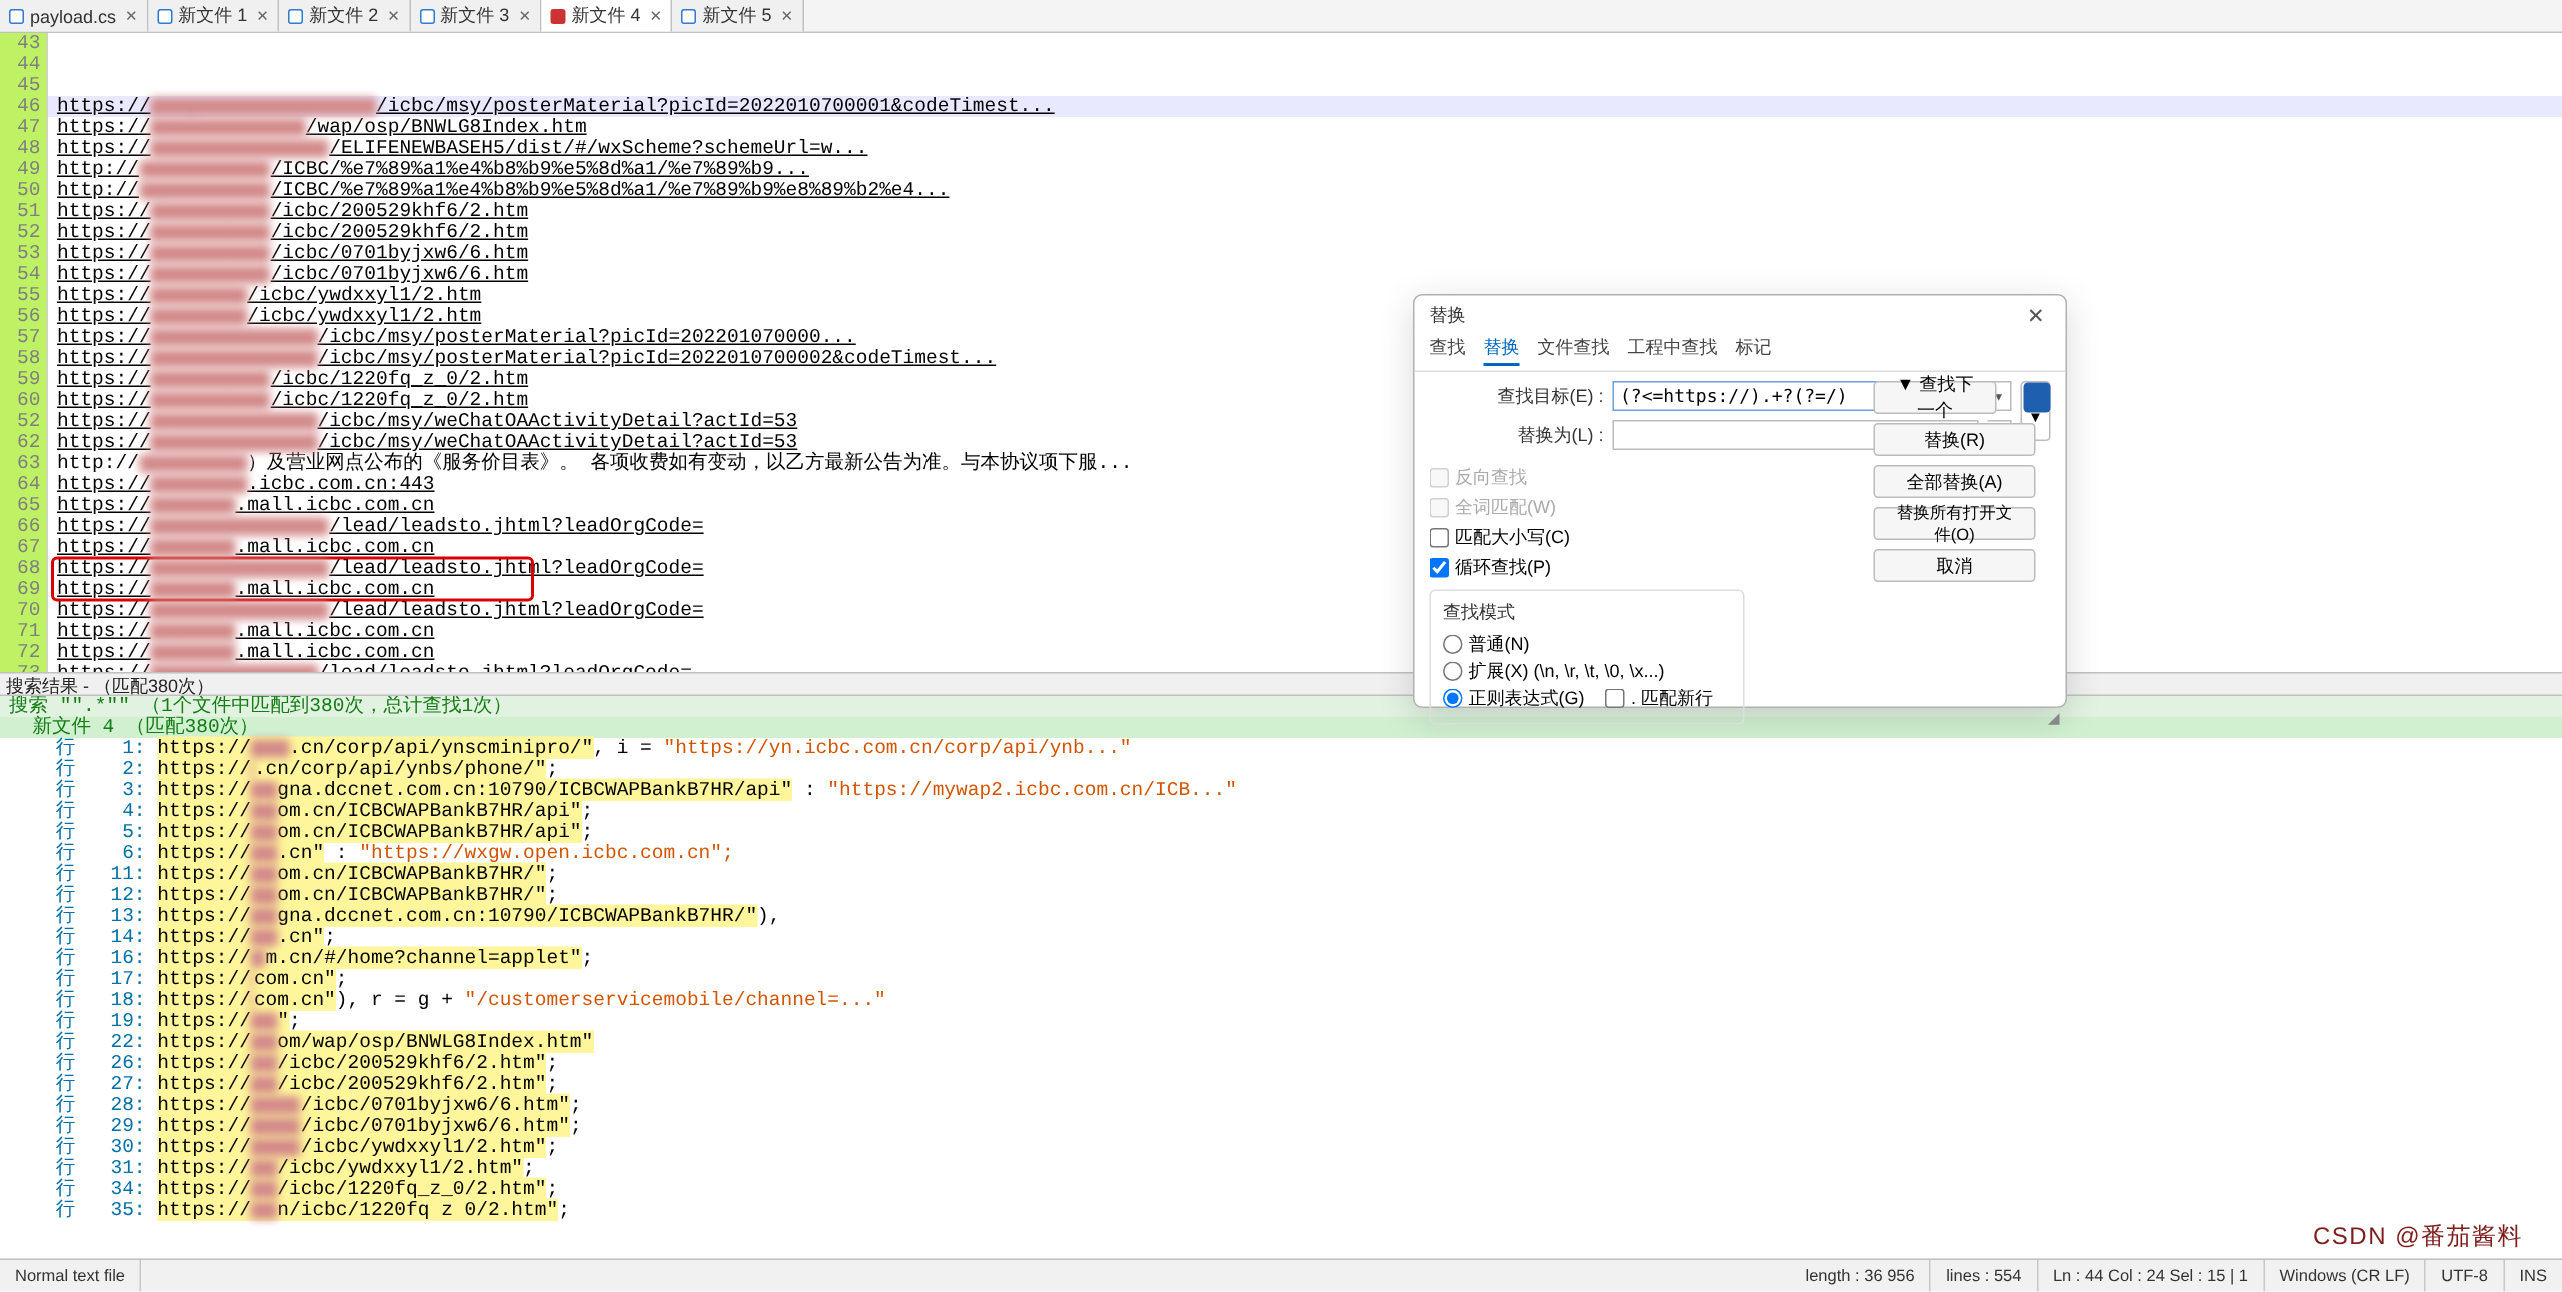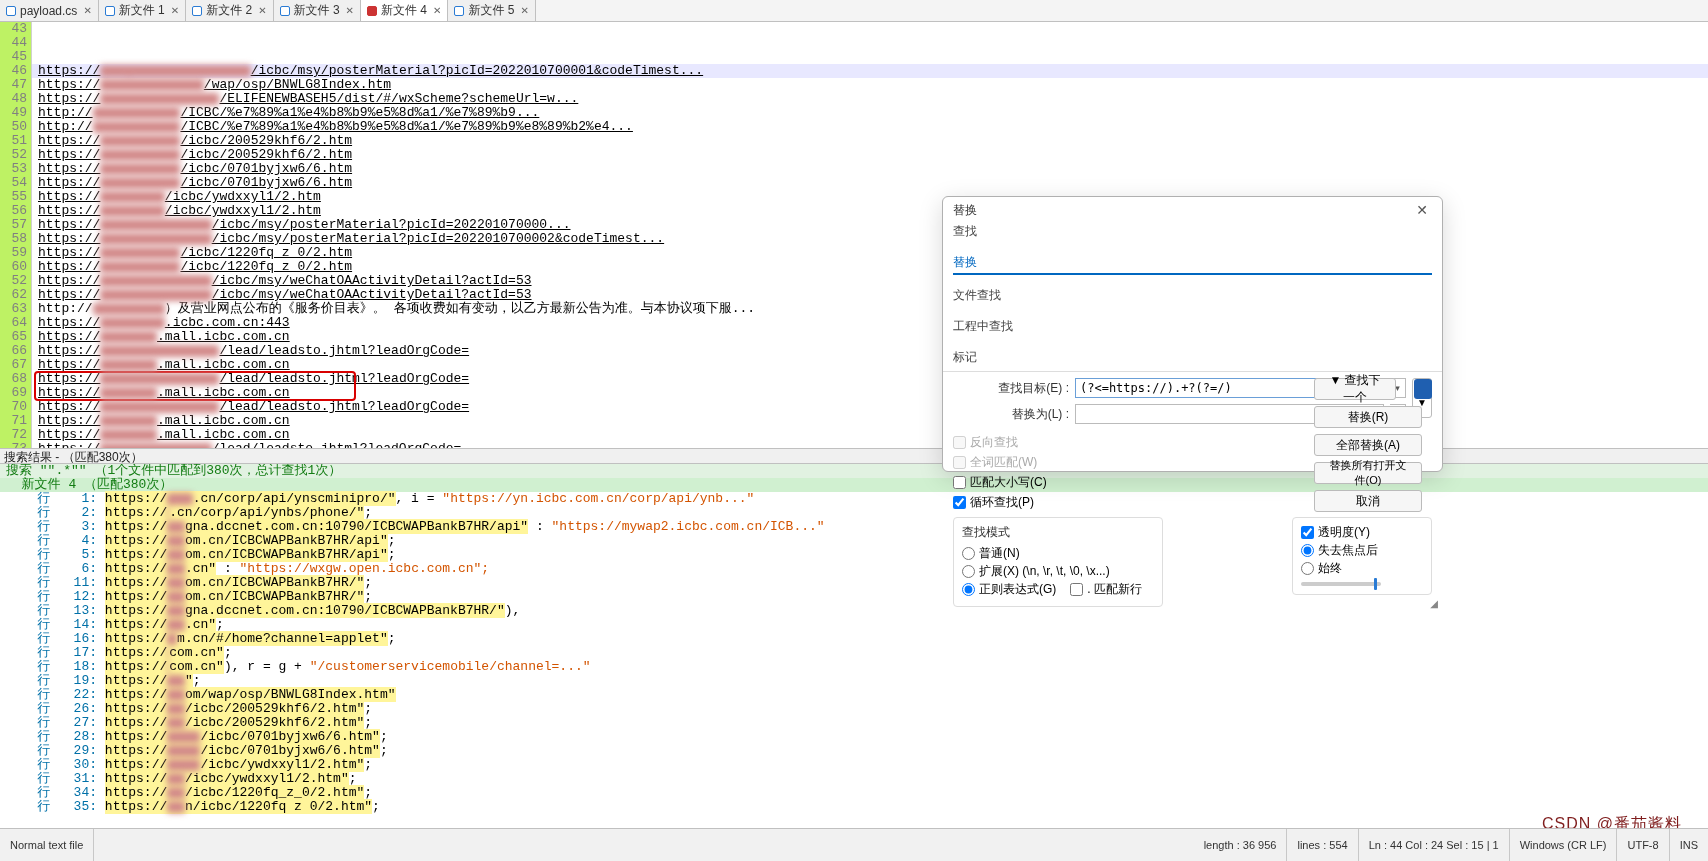--- a/index.html
+++ b/index.html
@@ -65,35 +65,35 @@
   }
   .results .line { height: 14px; padding-left: 6px; white-space: pre; }
   .res-search { color: #137c13; background: #e1f2e1; }
   .res-file  { color: #137c13; background: #d0f0d0; }
   .cyan { color: #0070a8; }
   .orange { color: #d35400; }
   .res-hi { background: #fff59a; }
 
   
   .dialog {
-    position: absolute; left: 942px; top: 196px; width: 501px; height: 276px;
+    position: absolute; left: 942px; top: 196px; width: 436px; height: 276px;
     background: #fff; border: 1px solid #b0b0b0; border-radius: 6px;
     box-shadow: 0 6px 24px rgba(0,0,0,0.15); font-size: 12px;
   }
   .dlg-title {
     height: 26px; display: flex; align-items: center; padding: 0 10px;
     font-size: 12px; color: #333;
   }
   .dlg-close {
     margin-left: auto; cursor: pointer; font-size: 14px; color: #555;
     padding: 0 4px;
   }
   .dlg-tabs {
     display: flex; gap: 12px; padding: 0 10px 3px 10px;
-    border-bottom: 1px solid #ddd; font-size: 12px; flex-direction: column;
+    border-bottom: 1px solid #ddd; font-size: 12px;
   }
   .dlg-tab { color: #444; padding-bottom: 2px; cursor: pointer; }
   .dlg-tab.active { color: #0067c0; border-bottom: 2px solid #0067c0; }
   .dlg-body { padding: 6px 10px; position: relative; }
   .dlg-row { display: flex; align-items: center; gap: 6px; margin-bottom: 6px; }
   .dlg-row label.inline { width: 116px; text-align: right; color: #333; }
   .dlg-row input.txt {
     flex: 1; height: 20px; border: 1px solid #6a9fd8; padding: 0 4px;
     font-family: Consolas, monospace; font-size: 12px;
   }
@@ -139,21 +139,21 @@
   .dlg-bottom { display:flex; gap:40px; align-items:flex-start; padding-top:4px;}
   .transparency-slider{
     width:80px;height:4px;background:#ccc;position:relative;border-radius:2px;margin-top:4px;
   }
   .transparency-slider::after{
     content:'';position:absolute;right:4px;top:-4px;width:3px;height:12px;background:#2a7bd4;border-radius:1px;
   }
 
   
   .statusbar {
-    position: absolute; left: 0; bottom: 0; right: 0; height: 33px;
+    position: absolute; left: 0; bottom: 0; right: 0; height: 22px;
     background: #f1f1f1; border-top: 1px solid #c0c0c0;
     display: flex; align-items: center; font-size: 11px; color: #333; gap: 0;
   }
   .statusbar .cell { padding: 0 10px; border-right: 1px solid #c8c8c8; height: 100%; display:flex; align-items:center; }
   .statusbar .spacer { flex: 1; }
   .watermark {
     position: absolute; right: 26px; bottom: 26px; color: #7f1d1d;
     font-size: 16px; letter-spacing: 1px; pointer-events:none;
   }
 </style>
@@ -343,35 +343,20 @@
               <input type="radio" name="sm" checked="" style="">
               <span>正则表达式(G)</span>
             </label>
           <label class="cb">
               <input type="checkbox" style="">
               <span>. 匹配新行</span>
             </label>
         </div>
       </div>
 
-      <div class="fieldset" style="width:140px;margin-left:auto">
-        <label class="cb">
-            <input type="checkbox" checked="" style="">
-            <span>透明度(Y)</span>
-          </label><br>
-        <label class="rb">
-            <input type="radio" name="tr" checked="" style="">
-            <span>失去焦点后</span>
-          </label><br>
-        <label class="rb">
-            <input type="radio" name="tr" style="">
-            <span>始终</span>
-          </label>
-        <div class="transparency-slider"></div>
-      </div>
     </div>
 
     <span class="resize-grip">◢</span>
   </div>
 </div>
 
 <div class="watermark">CSDN @番茄酱料</div>
 
 <div class="statusbar">
   <div class="cell">Normal text file</div>

